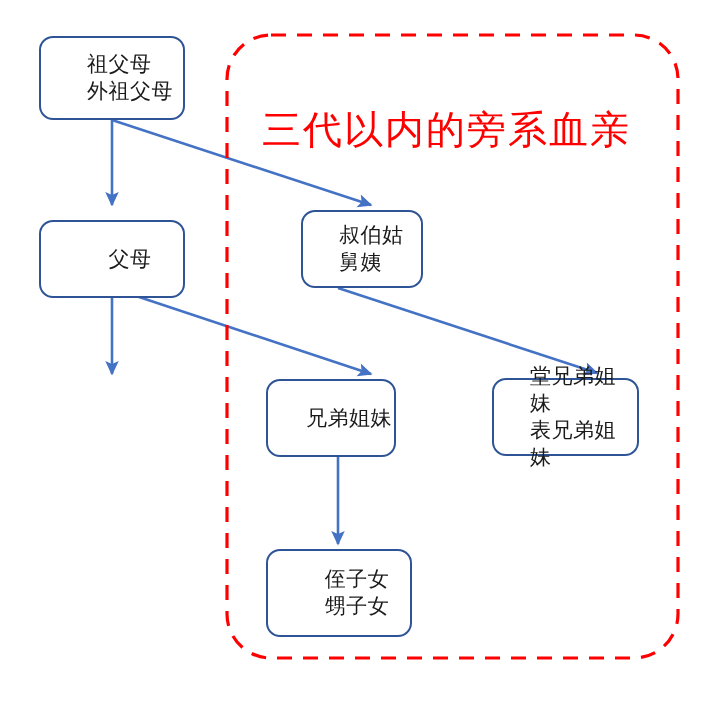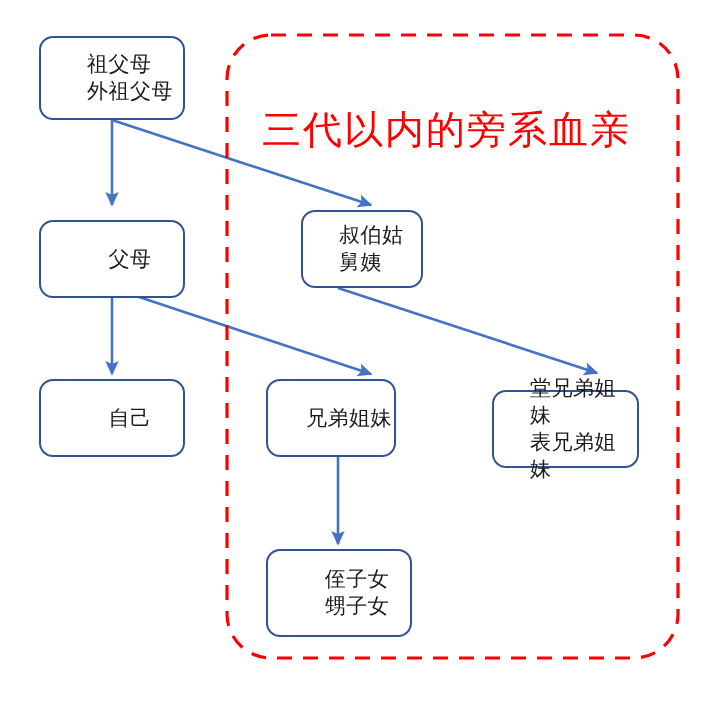--- a/index.html
+++ b/index.html
@@ -82,23 +82,22 @@
 
   <div class="region-label" style="left:262px; top:66px;">三代以内的旁系血亲</div>
 
   <div class="node" style="left:39px; top:36px; width:146px; height:84px;">祖父母
 外祖父母</div>
 
   <div class="node" style="left:39px; top:210px; width:146px; height:78px;margin-top:10px;">父母</div>
 
   <div class="node" style="left:266px; top:210px; width:122px; height:78px;margin-left:35px;">叔伯姑舅姨</div>
 
-  <div class="node" style="left:39px; top:379px; width:146px; height:78px;">自己</div>
 
   <div class="node" style="left:266px; top:379px; width:130px; height:78px;">兄弟姐妹</div>
 
-  <div class="node" style="left:492px; top:390px; width:147px; height:78px;">堂兄弟姐妹
+  <div class="node" style="left:492px; top:378px; width:147px; height:78px;">堂兄弟姐妹
 表兄弟姐妹</div>
 
   <div class="node" style="left:266px; top:549px; width:146px; height:88px;">侄子女
 甥子女</div>
 
 </div>
 
 </body></html>

